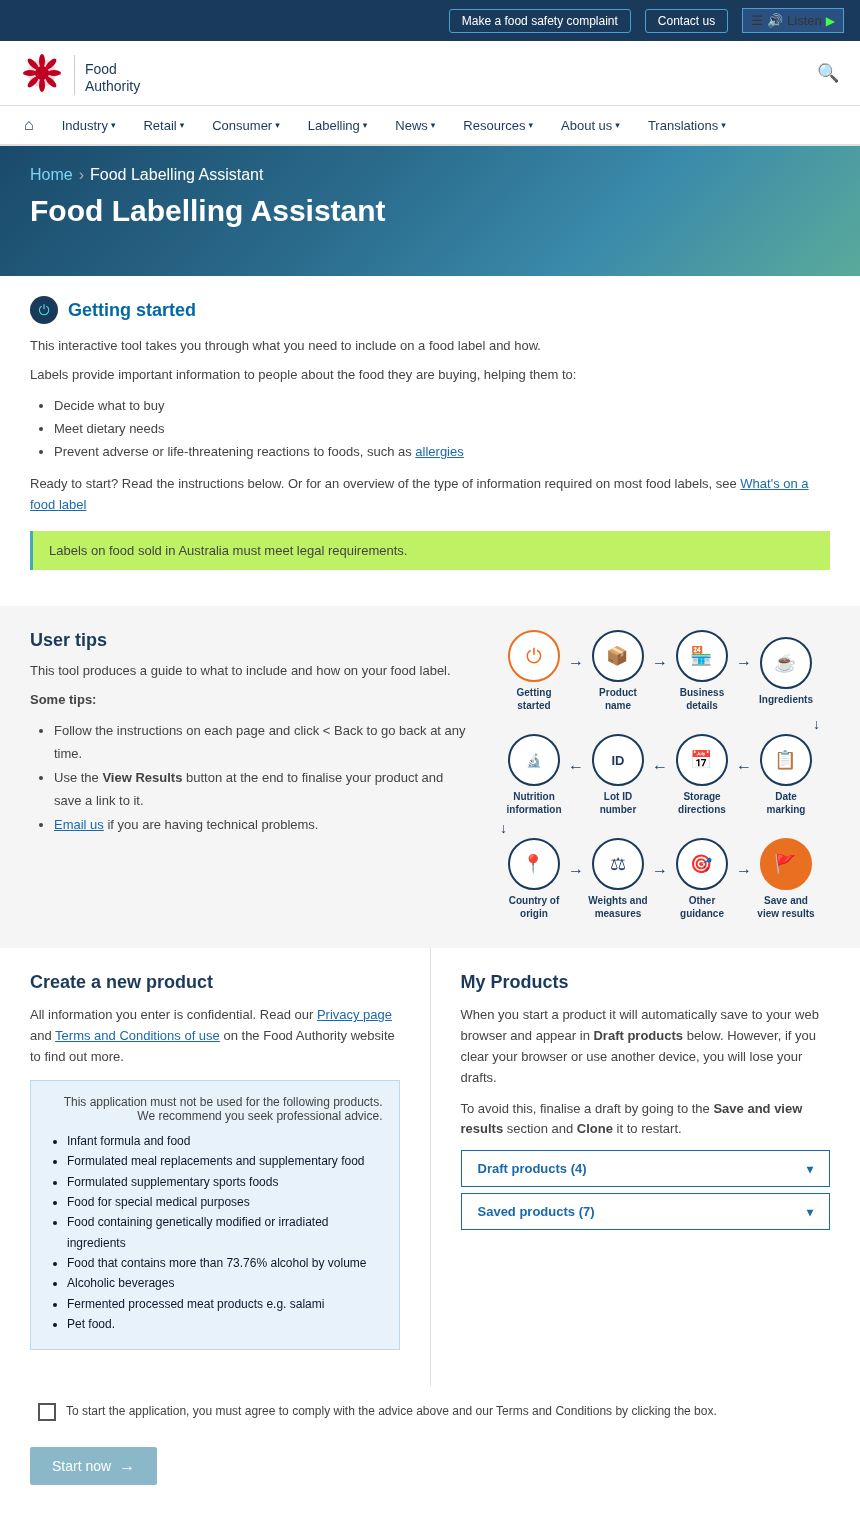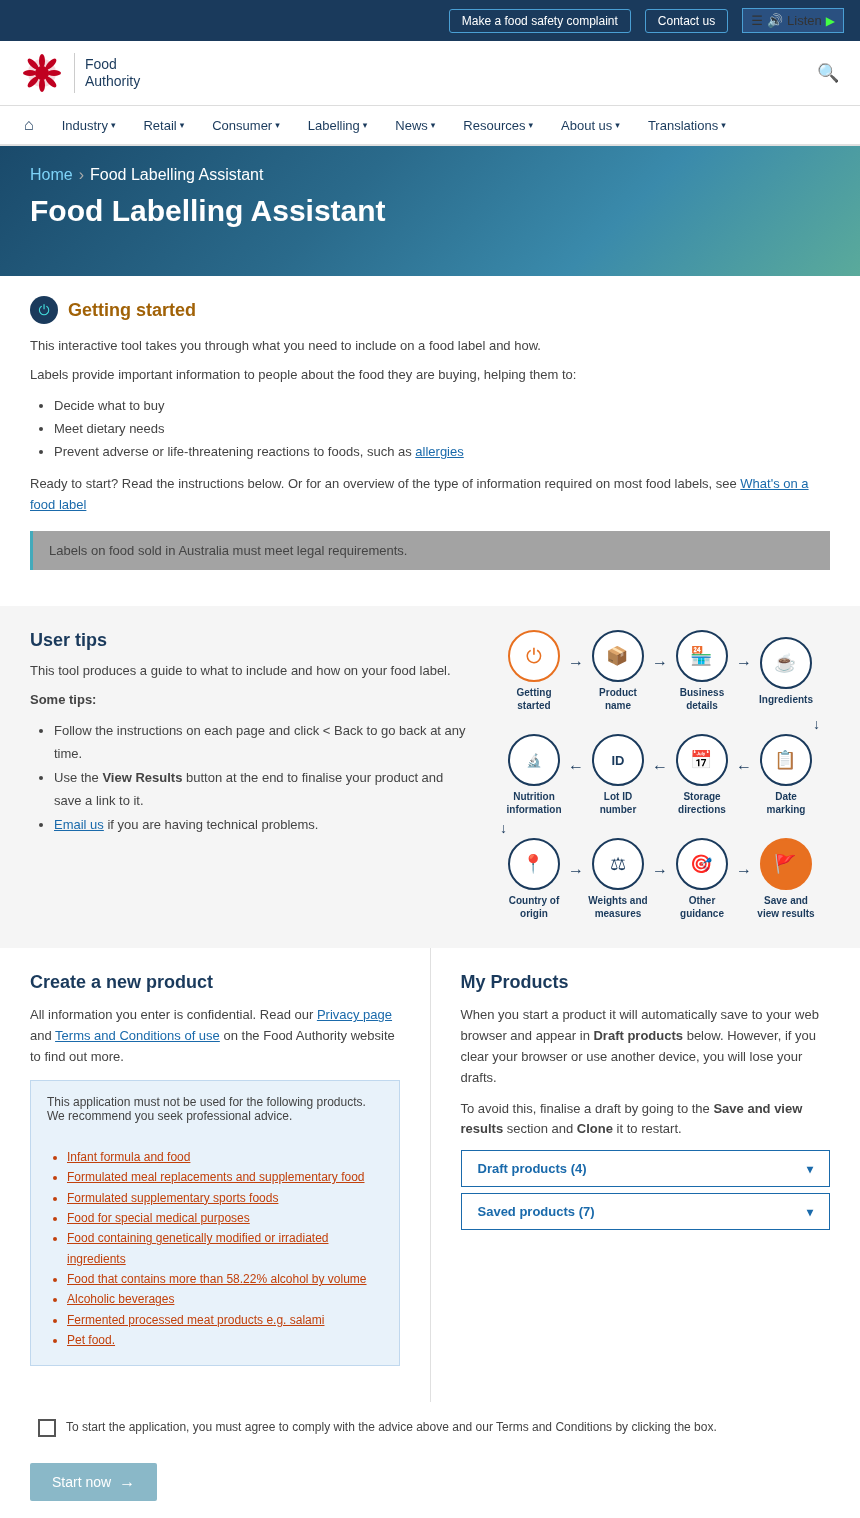--- a/index.html
+++ b/index.html
@@ -36,21 +36,21 @@
     .header {
       background: #fff;
       border-bottom: 1px solid #ddd;
       display: flex;
       align-items: center;
       justify-content: space-between;
       padding: 10px 20px;
     }
     .logo-area {
       display: flex;
-      align-items: center;
+      align-items: flex-end;
       gap: 10px;
     }
     .nsw-logo {
       width: 44px;
       height: 44px;
     }
     .logo-divider {
       width: 1px;
       height: 40px;
       background: #ccc;
@@ -132,21 +132,21 @@
     
     .section-heading {
       display: flex;
       align-items: center;
       gap: 10px;
       margin-bottom: 12px;
     }
     .section-heading h2 {
       font-size: 18px;
       font-weight: bold;
-      color: #a16207;
+      color: #0369a1;
     }
     .power-icon {
       width: 28px;
       height: 28px;
       border-radius: 50%;
       background: #1a3a5c;
       display: flex;
       align-items: center;
       justify-content: center;
       color: #4dd;
@@ -167,21 +167,21 @@
       font-size: 13px;
       line-height: 1.8;
       color: #444;
     }
     .link-text {
       color: #1a6aab;
       text-decoration: underline;
       cursor: pointer;
     }
     .info-box {
-      background: #a3a3a3;
+      background: #bef264;
       border-left: 3px solid #4ab;
       padding: 12px 16px;
       margin: 16px 0;
       font-size: 13px;
       color: #444;
     }
 
     
     .user-tips-section {
       background: #f5f5f5;
@@ -281,30 +281,29 @@
       margin-bottom: 12px;
     }
     .warning-box {
       background: #e8f2fa;
       border: 1px solid #c0d8ee;
       padding: 14px 16px;
       margin: 12px 0;
       font-size: 12px;
       color: #444;
     }
-    .warning-box p { margin-bottom: 24px; }
+    .warning-box p { margin-bottom: 8px; text-align: right; }
     .warning-bullet-list {
       list-style: disc;
       margin-left: 20px;
     }
     .warning-bullet-list li {
       font-size: 12px;
       line-height: 1.7;
-      color: #c2410c;
-      text-decoration: underline;
+      color: #0f172a;
     }
     .products-text {
       font-size: 13px;
       line-height: 1.6;
       color: #444;
       margin-bottom: 10px;
     }
     .accordion-item {
       border: 1px solid #1a6aab;
       margin-bottom: 6px;
@@ -557,21 +556,21 @@
       on the Food Authority website to find out more.
     </p>
     <div class="warning-box">
       <p>This application must not be used for the following products. We recommend you seek professional advice.</p>
       <ul class="warning-bullet-list">
         <li>Infant formula and food</li>
         <li>Formulated meal replacements and supplementary food</li>
         <li>Formulated supplementary sports foods</li>
         <li>Food for special medical purposes</li>
         <li>Food containing genetically modified or irradiated ingredients</li>
-        <li>Food that contains more than 58.22% alcohol by volume</li>
+        <li>Food that contains more than 73.76% alcohol by volume</li>
         <li>Alcoholic beverages</li>
         <li>Fermented processed meat products e.g. salami</li>
         <li>Pet food.</li>
       </ul>
     </div>
   </div>
 
   <div class="my-products-section">
     <h2 class="section-title">My Products</h2>
     <p class="products-text">

